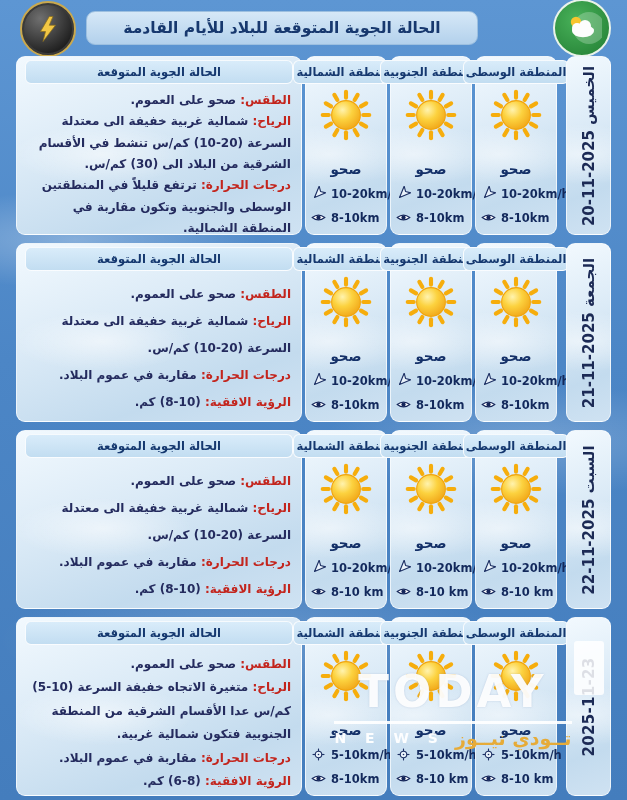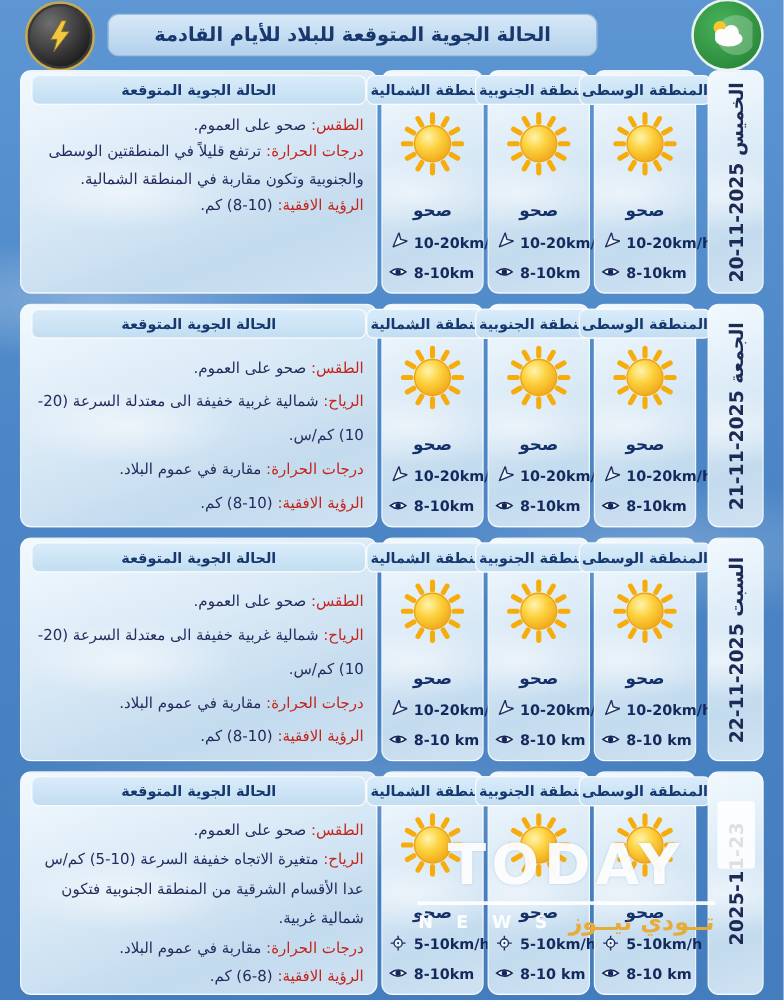--- a/index.html
+++ b/index.html
@@ -29,21 +29,21 @@
       radial-gradient(ellipse 120px 40px at 30% 55%, rgba(255,255,255,.55), transparent 75%),
       linear-gradient(160deg,#f2f9fe 0%,#dcebf7 38%,#c3dbee 75%,#cfe2f2 100%);
     border:1px solid rgba(255,255,255,.65);border-radius:9px;box-sizing:border-box;}
   .chip{margin:3px 3px 0;padding:4px 2px;background:linear-gradient(180deg,#d9ecfa,#c2ddf1);
     border:1px solid rgba(255,255,255,.85);border-radius:6px;color:#15386f;
     font-weight:bold;font-size:11.5px;text-align:center;direction:rtl;white-space:nowrap;}
   
   .fcell{width:286px;flex:0 0 auto;display:flex;flex-direction:column;}
   .fcell .chip{margin:3px 8px 0;}
   .fbody{padding:6px 10px 4px 8px;direction:rtl;text-align:right;color:#242b5e;
-    font-size:12px;font-weight:normal;}
+    font-size:12px;font-weight:bold;}
   .fbody p{margin:0;}
   .lbl{color:#c3251d;}
   .r0 .fbody{line-height:1.78;}
   .r1 .fbody,.r2 .fbody{line-height:2.25;padding-top:10px;}
   .r3 .fbody{line-height:1.95;padding-top:8px;}
   
   .rcell{width:82px;flex:0 0 auto;display:flex;flex-direction:column;align-items:center;}
   .sun{width:52px;height:52px;margin-top:5px;}
   .cond{margin-top:20px;color:#153169;font-weight:bold;font-size:13.5px;}
   .vals{margin-top:auto;width:100%;box-sizing:border-box;padding:0 5px 9px;}
@@ -133,20 +133,21 @@
     </div>
   </header>
 
   <main class="rows">
 
     <section class="row r0">
       <div class="cell fcell">
         <div class="chip">الحالة الجوية المتوقعة</div>
         <div class="fbody">
           <p><span class="lbl">الطقس:</span> <span>صحو على العموم.</span></p>
+          <p><span class="lbl">الرياح:</span> <span>شمالية غربية خفيفة الى معتدلة السرعة (20-10) كم/س تنشط في الأقسام الشرقية من البلاد الى (30) كم/س.</span></p>
           <p><span class="lbl">درجات الحرارة:</span> <span>ترتفع قليلاً في المنطقتين الوسطى والجنوبية وتكون مقاربة في المنطقة الشمالية.</span></p>
           <p><span class="lbl">الرؤية الافقية:</span> <span>(10-8) كم.</span></p>
         </div>
       </div>
       <div class="cell rcell">
         <div class="chip">المنطقة الشمالية</div>
         <svg class="sun" viewBox="-19 -19 38 38">
             <use href="#sunG"></use>
           </svg>
         <div class="cond">صحو</div>

